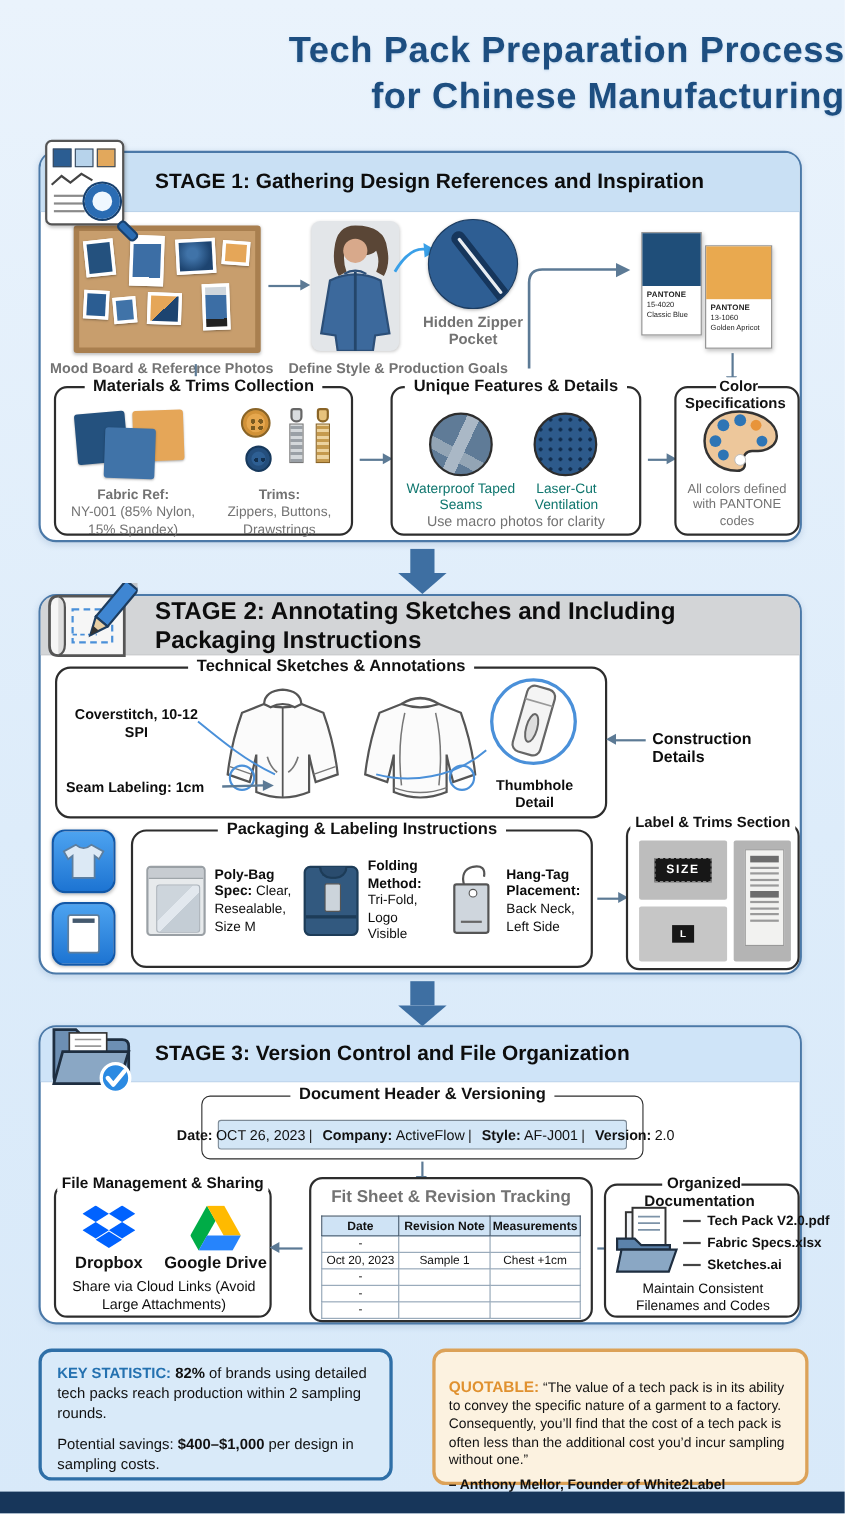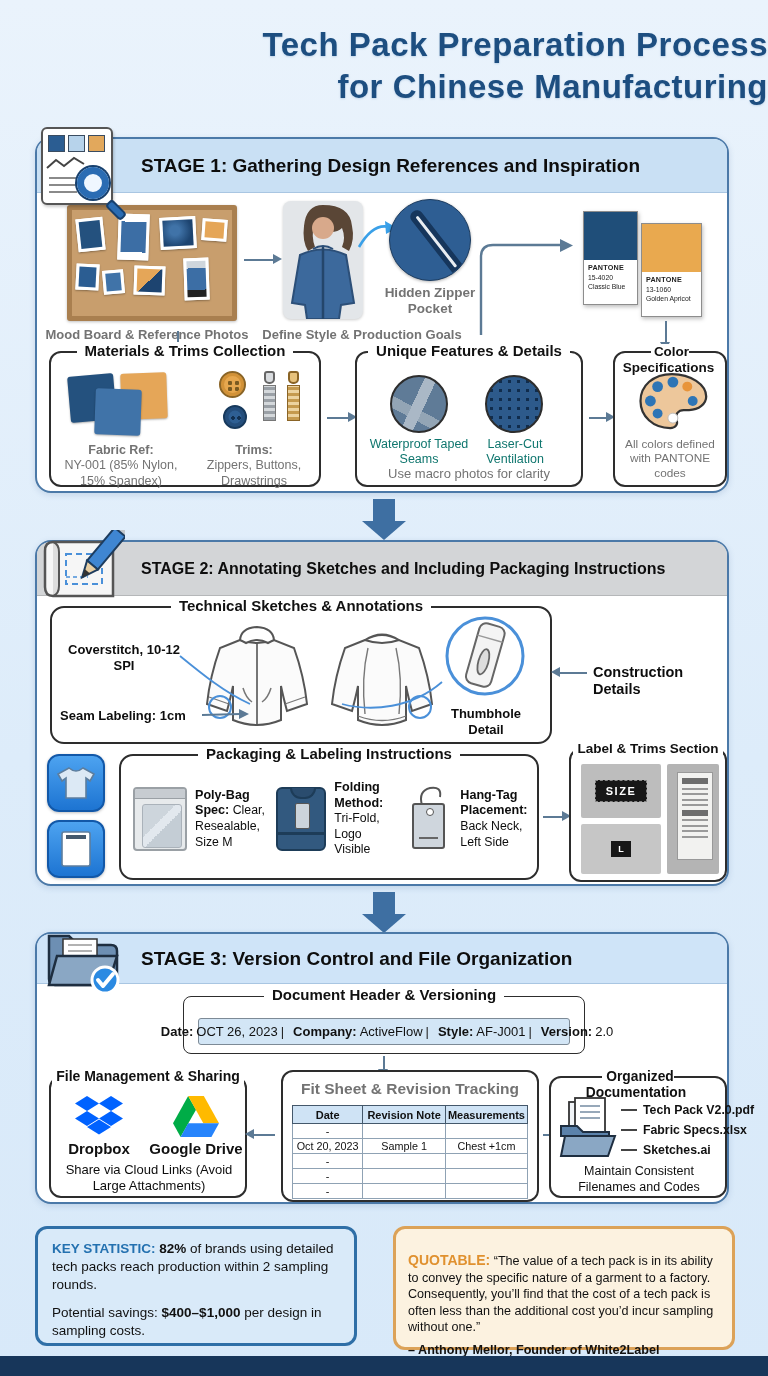--- a/index.html
+++ b/index.html
@@ -274,21 +274,21 @@
           <circle cx="24" cy="47" r="5.5" fill="#2e75b5"></circle>
         <circle cx="41" cy="52" r="5.5" fill="#fff" stroke="#bbb"></circle>
       </svg>
       <div class="cap" style="left:0;top:84px;width:110px;font-size:11.8px;font-weight:400">All colors defined with PANTONE codes</div>
     </div>
   </section>
 
   <div class="bigarrow" style="top:499px"></div>
 
   <section class="panel" style="top:540px;height:346px">
-    <div class="phead gray" style="font-size:16px">
+    <div class="phead gray" style="font-size:22px">
       <span>STAGE 2: Annotating Sketches and Including Packaging Instructions</span>
     </div>
 
     <svg class="abs" style="left:2px;top:-12px;z-index:3" width="86" height="78" viewBox="0 0 86 78">
       <path d="M14,12 H74 V66 H14 Q6,66 6,57 V21 Q6,12 14,12 Z" fill="#f6f6f6" stroke="#555" stroke-width="2.5"></path>
       <path d="M14,12 Q20,14 20,22 V56 Q20,64 14,66" fill="#ddd" stroke="#555" stroke-width="2"></path>
       <rect x="27" y="24" width="36" height="30" fill="none" stroke="#4a90d9" stroke-width="2" stroke-dasharray="6 4"></rect>
       <line x1="27" y1="47" x2="49" y2="47" stroke="#4a90d9" stroke-width="1.6" stroke-dasharray="4 3"></line>
       <g transform="rotate(40 56 32)">
         <rect x="49" y="-8" width="14" height="44" fill="#3f86d2" stroke="#1d3c5e" stroke-width="2"></rect>

